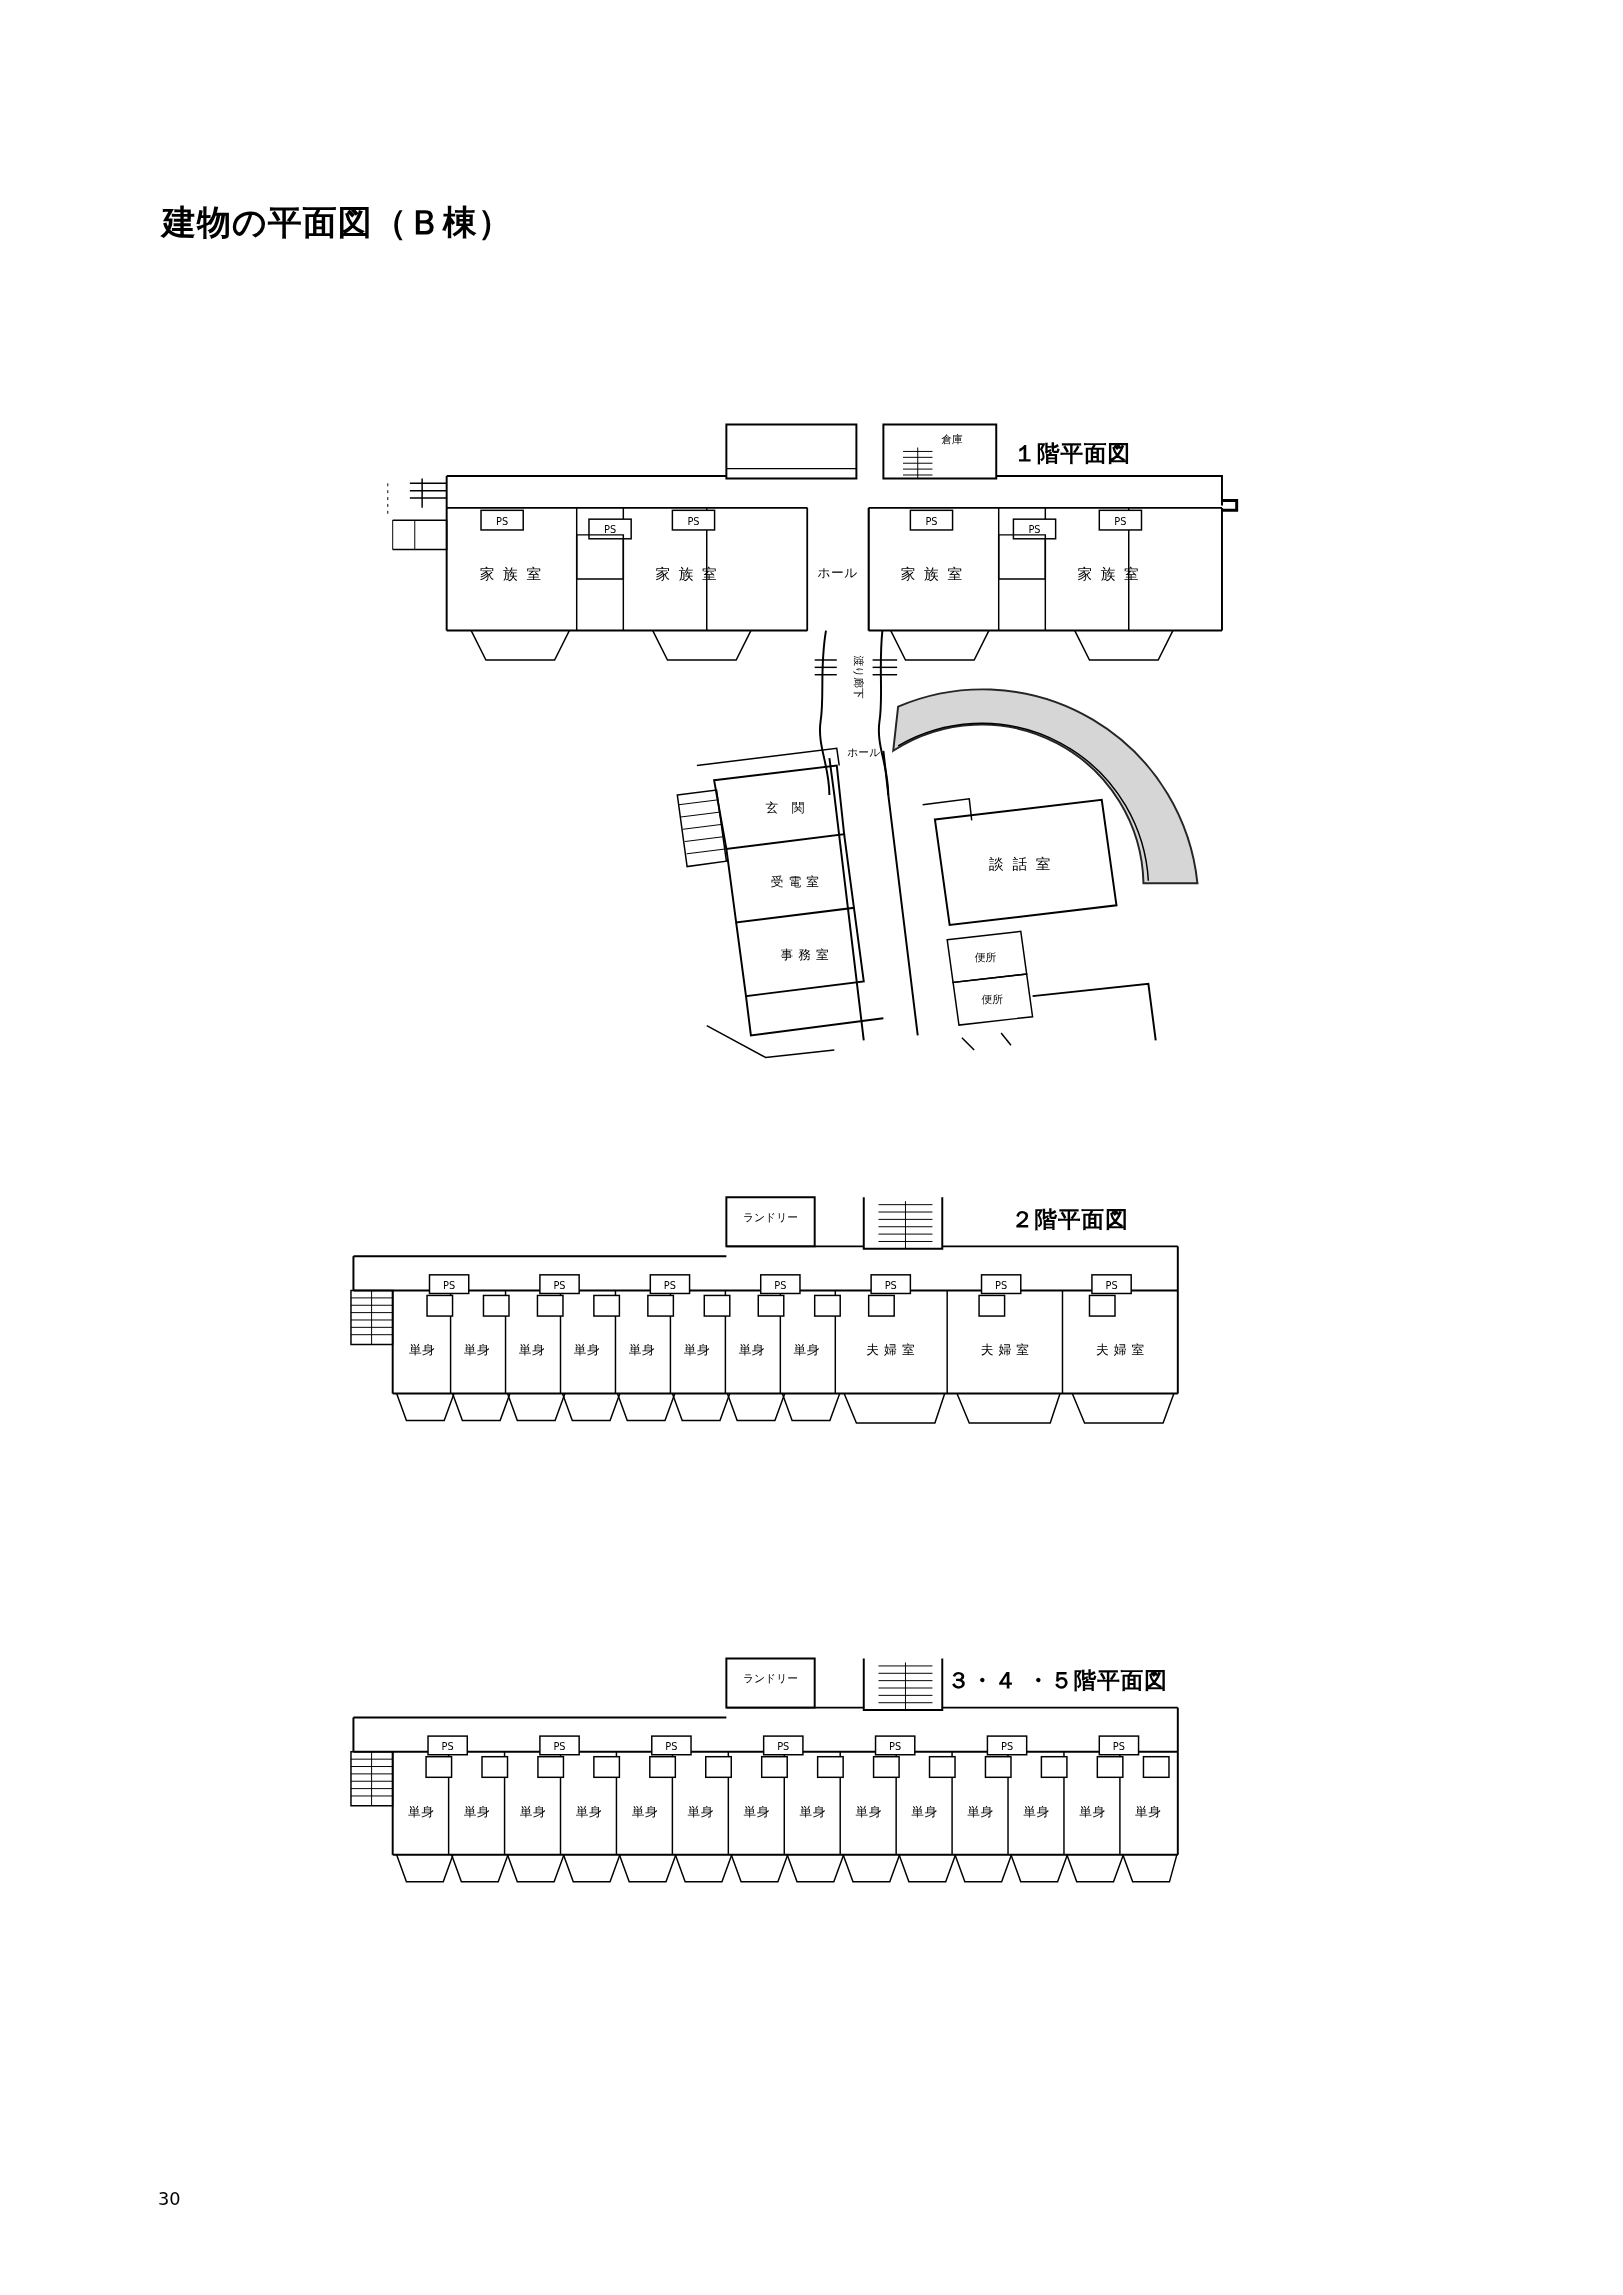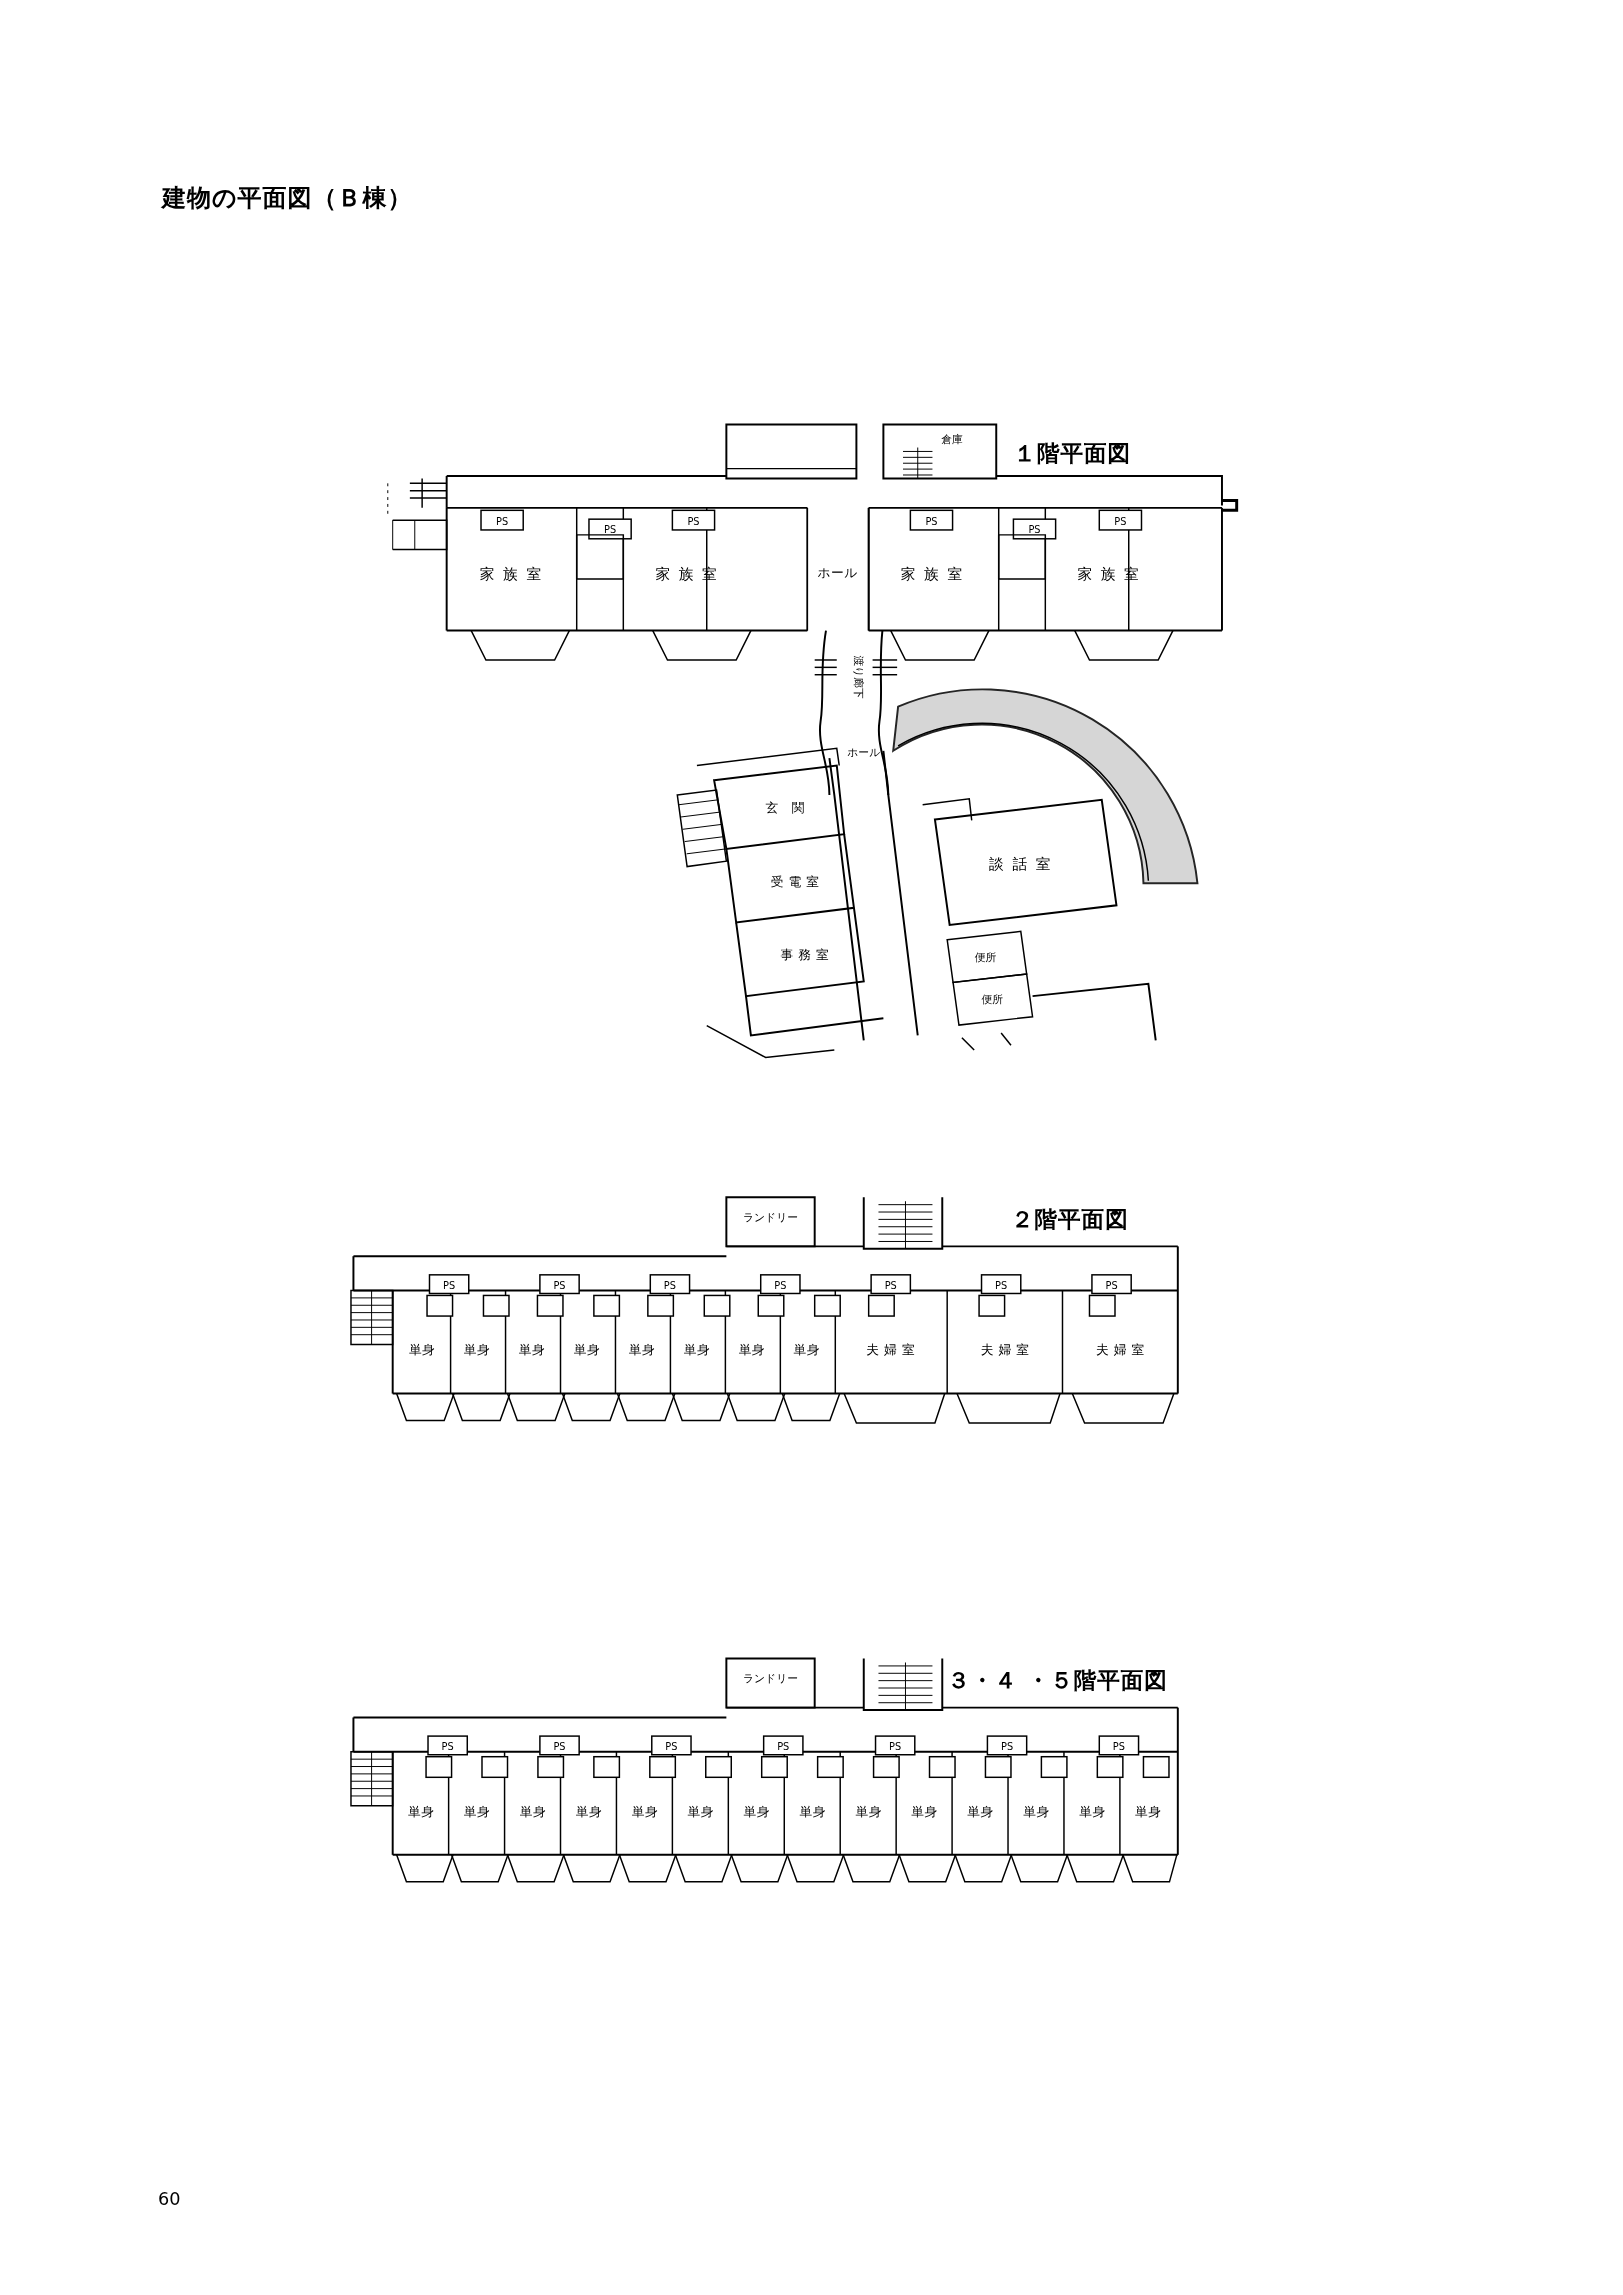--- a/index.html
+++ b/index.html
@@ -11,22 +11,22 @@
     width: 1623px;
     height: 2295px;
     position: relative;
     font-family: "DejaVu Sans", "Liberation Sans", sans-serif;
     color: #000000;
     overflow: hidden;
   }
   .page-title {
     position: absolute;
     left: 162px;
-    top: 182px;
-    font-size: 24px;
+    top: 200px;
+    font-size: 34px;
     font-weight: 700;
     letter-spacing: 1px;
     white-space: nowrap;
   }
   .page-number {
     position: absolute;
     left: 158px;
     top: 2189px;
     font-size: 17.7px;
   }
@@ -70,21 +70,21 @@
   .w2 { stroke-width: 2; }
   .w3 { stroke-width: 3; }
   .w4 { stroke-width: 4; }
   .w6 { stroke-width: 6; }
   .fillw { fill: #fff; stroke: #000; }
 </style>
 </head>
 <body>
 
 <div class="page-title">建物の平面図（Ｂ棟）</div>
-<div class="page-number">60</div>
+<div class="page-number">30</div>
 
 <svg class="floorplan" viewBox="0 0 3307 4677">
 
   <g>
 
     <text class="title-lg" x="2065" y="940">１階平面図</text>
 
     <path class="ln w4" d="M1480,865 L1480,975 L1745,975 L1745,865 Z"></path>
     <path class="ln w3" d="M1480,955 L1745,955"></path>
 

